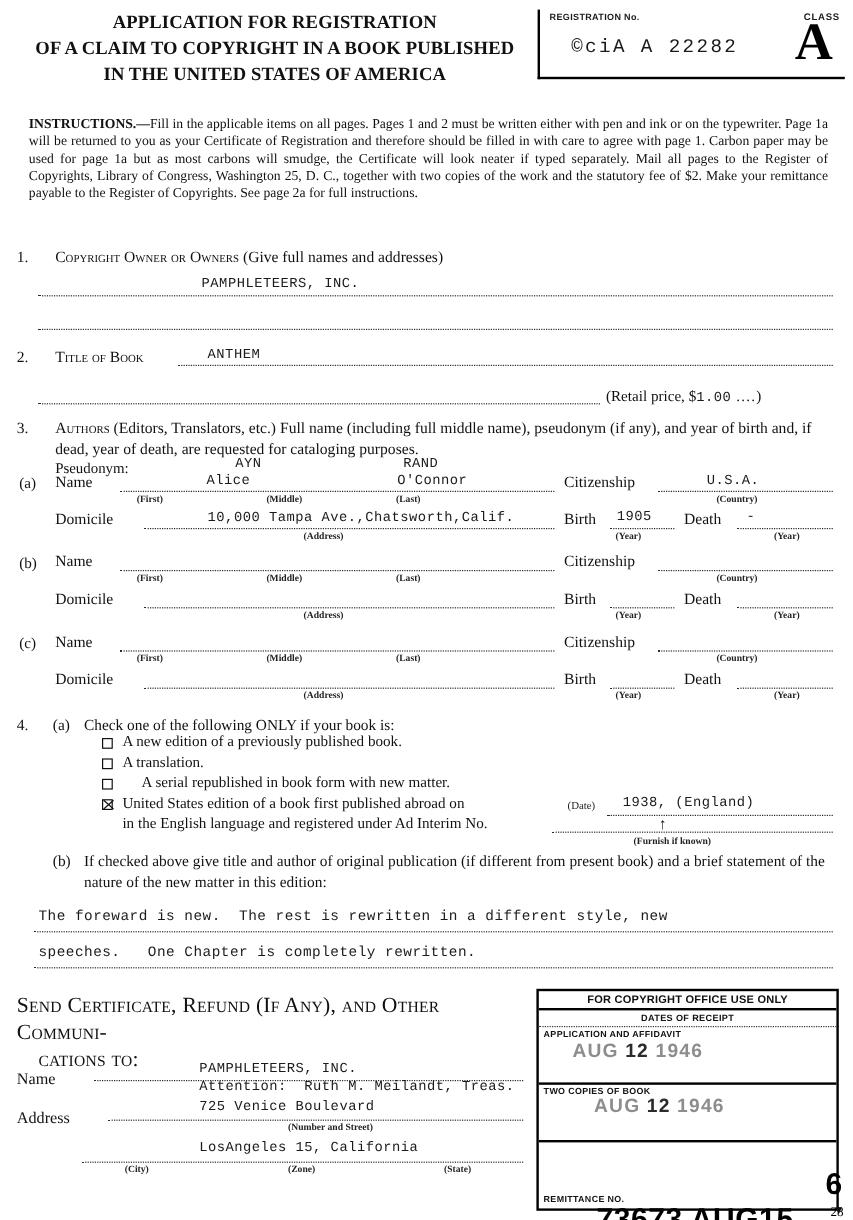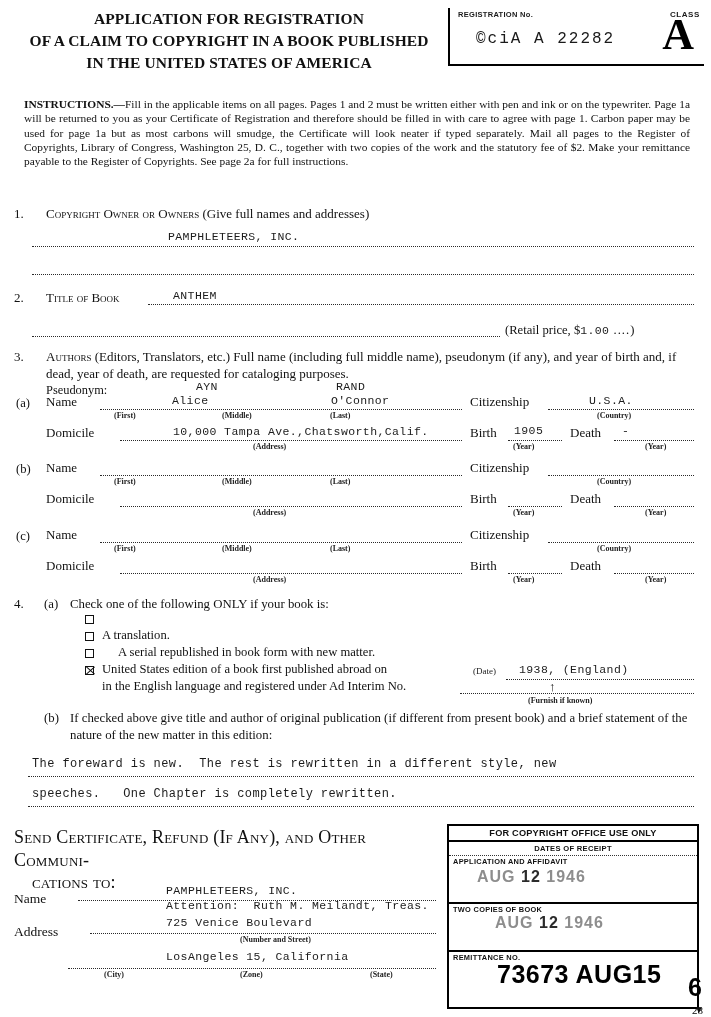--- a/index.html
+++ b/index.html
@@ -145,21 +145,21 @@
   #office .osub {
     font-family: "Liberation Sans", sans-serif;
     font-weight: bold;
     font-size: 7.6px;
     text-align: center;
     letter-spacing: .3px;
     padding: 2px 0 2px;
     border-bottom: 1px dotted #333;
   }
   #office .orow { position: relative; border-bottom: 2px solid #000; }
-  #office .orow.last { border-bottom: none; }
+  #office .orow.last { border-bottom: none; margin-top: 42px; }
   #office .orow-label {
     font-family: "Liberation Sans", sans-serif;
     font-weight: bold;
     font-size: 7.4px;
     letter-spacing: .3px;
     padding: 1px 0 0 4px;
   }
   .stamp {
     font-family: "Liberation Sans", sans-serif;
     font-weight: bold;
@@ -314,20 +314,21 @@
   <div class="lbl abs" style="left:513px; top:575px;">(Year)</div>
   <div class="sechead abs" style="left:570px; top:558px; font-size:13px;">Death</div>
   <div class="dots" style="left:614px; top:573px; width:80px;"></div>
   <div class="lbl abs" style="left:645px; top:575px;">(Year)</div>
 
   <div class="secnum abs" style="left:14px; top:596px;">4.</div>
   <div class="sechead abs" style="left:44px; top:596px; font-size:12.8px;">(a)</div>
   <div class="sechead abs" style="left:70px; top:596px; font-size:12.8px;">Check one of the following ONLY if your book is:</div>
 
   <div class="cbox" style="left:85px; top:615px;"></div>
+  <div class="cb-text" style="left:102px; top:611px;">A new edition of a previously published book.</div>
 
   <div class="cbox" style="left:85px; top:632px;"></div>
   <div class="cb-text" style="left:102px; top:628px;">A translation.</div>
 
   <div class="cbox" style="left:85px; top:649px;"></div>
   <div class="cb-text" style="left:118px; top:645px;">A serial republished in book form with new matter.</div>
 
   <div class="cbox checked" style="left:85px; top:666px;"></div>
   <div class="cb-text" style="left:102px; top:662px;">United States edition of a book first published abroad on</div>
   <div class="lbl abs" style="left:473px; top:666px; font-size:9px; font-weight:normal; font-style:normal;">(Date)</div>

